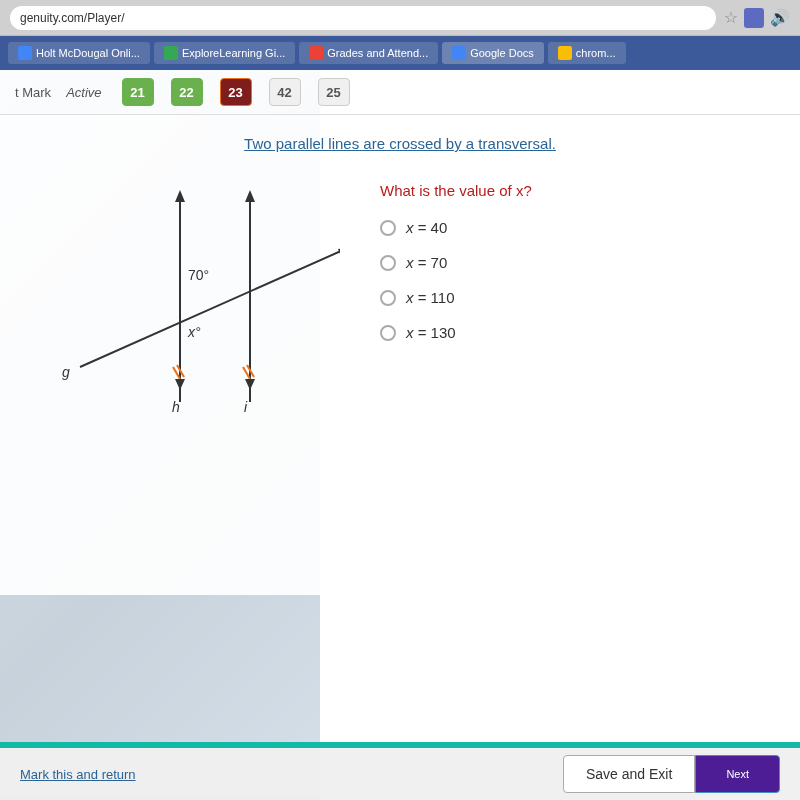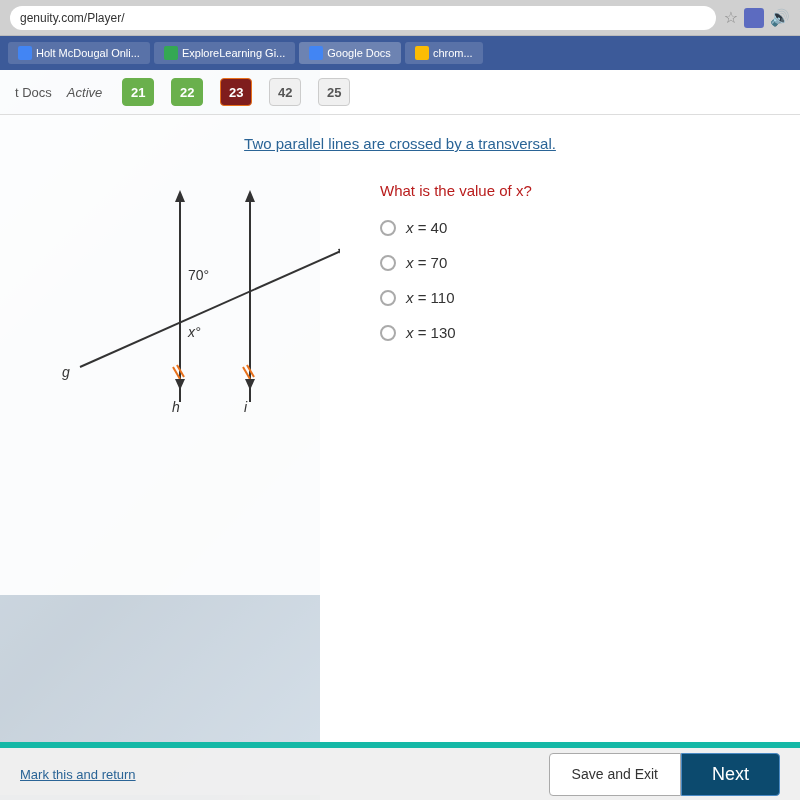--- a/index.html
+++ b/index.html
@@ -246,25 +246,25 @@
       background: white;
       border: 1px solid #aaa;
       border-radius: 4px 0 0 4px;
       padding: 10px 22px;
       font-size: 14px;
       color: #333;
       cursor: pointer;
       font-weight: normal;
     }
     .btn-next {
-      background: #0c4a6e;
+      background: #4c1d95;
       border: 1px solid #4a8ac4;
       border-radius: 0 4px 4px 0;
       padding: 10px 30px;
-      font-size: 18px;
+      font-size: 11px;
       color: white;
       cursor: pointer;
       font-weight: normal;
     }
 
     
     .content-rest {
       background: rgba(255,255,255,0.6);
       height: 200px;
       position: relative;
@@ -287,36 +287,40 @@
 
 <div class="bookmarks-bar">
   <div class="bookmark-item">
     <span class="bookmark-icon bm-blue"></span>
     <span>Holt McDougal Onli...</span>
   </div>
   <div class="bookmark-item">
     <span class="bookmark-icon bm-green"></span>
     <span>ExploreLearning Gi...</span>
   </div>
+  <div class="bookmark-item">
+    <span class="bookmark-icon bm-red"></span>
+    <span>Grades and Attend...</span>
+  </div>
   <div class="bookmark-item active">
     <span class="bookmark-icon bm-docs"></span>
     <span>Google Docs</span>
   </div>
   <div class="bookmark-item">
     <span class="bookmark-icon bm-chrome"></span>
     <span>chrom...</span>
   </div>
 </div>
 
 <div class="main-content">
 
   <div class="bg-overlay"></div>
 
   <div class="test-header">
-    <span class="test-label">t Docs</span>
+    <span class="test-label">t Mark</span>
     <span class="test-status">Active</span>
     <div class="question-tabs">
       <div class="q-tab completed">21</div>
       <div class="q-tab completed">22</div>
       <div class="q-tab active">23</div>
       <div class="q-tab">42</div>
       <div class="q-tab">25</div>
     </div>
   </div>
 

